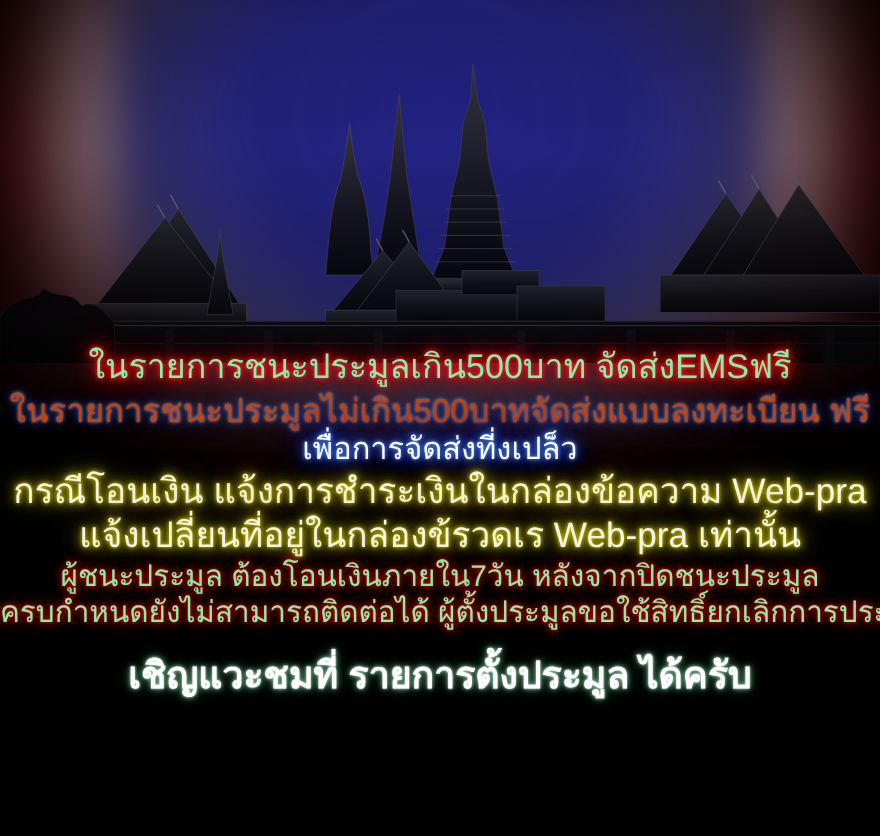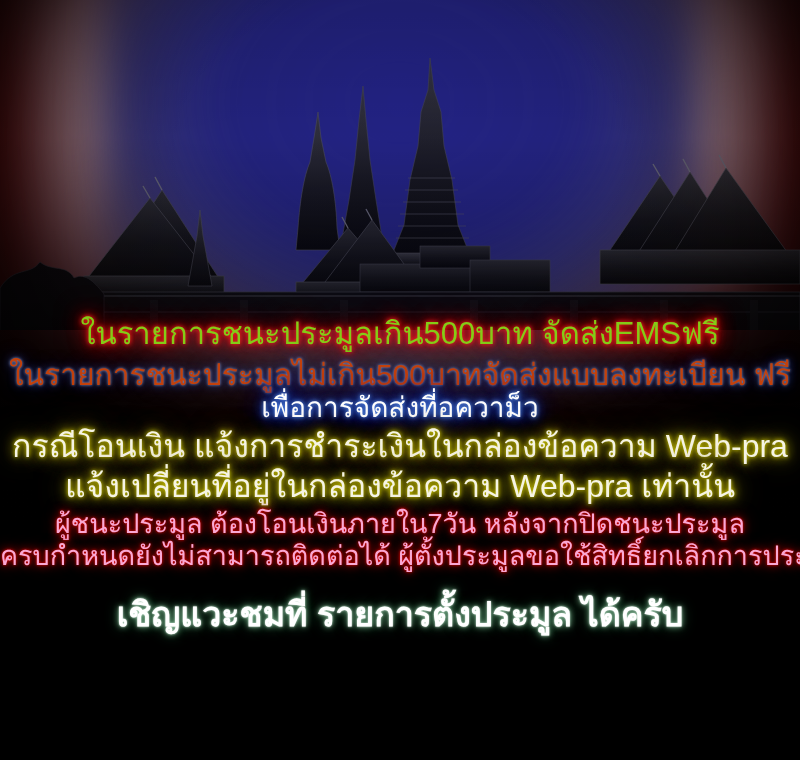--- a/index.html
+++ b/index.html
@@ -108,21 +108,21 @@
   }
   .line {
     display: block;
     width: 100%;
     white-space: nowrap;
     line-height: 1.06;
   }
 
   .l1 {
     font-size: 31px;
-    color: #84cc16;
+    color: #86efac;
     margin-bottom: 8px;
     text-shadow:
       0 0 4px #ff2b2b,
       0 0 9px #ff0000,
       0 0 18px #e00000,
       0 0 30px #a00000;
   }
   .l2 {
     font-size: 30px;
     color: #c2410c;
@@ -147,21 +147,21 @@
     color: #f6f4e4;
     margin-bottom: 6px;
     text-shadow:
       0 0 4px #e8e000,
       0 0 11px #c9bf00,
       0 0 22px #8f8800,
       0 0 34px #5a5500;
   }
   .l6, .l7 {
     font-size: 27px;
-    color: #f9a8d4;
+    color: #86efac;
     margin-bottom: 3px;
     text-shadow:
       0 0 3px #ff0000,
       0 0 8px #c00000,
       0 0 16px #700000;
   }
   .l8 {
     font-size: 34px;
     font-weight: bold;
     color: #ffffff;
@@ -279,21 +279,21 @@
         <path d="M0 238 C14 216 30 226 40 212 C52 222 66 214 74 228 C86 222 96 234 104 244 L104 282 L0 282 Z"></path>
       </g>
     </svg>
   </div>
 
   <div class="vignette"></div>
 
   <div class="lines">
     <span class="line l1">ในรายการชนะประมูลเกิน500บาท จัดส่งEMSฟรี</span>
     <span class="line l2">ในรายการชนะประมูลไม่เกิน500บาทจัดส่งแบบลงทะเบียน ฟรี</span>
-    <span class="line l3">เพื่อการจัดส่งที่อความ็ว</span>
+    <span class="line l3">เพื่อการจัดส่งที่งเปล็ว</span>
     <span class="line l4">กรณีโอนเงิน แจ้งการชำระเงินในกล่องข้อความ Web-pra</span>
-    <span class="line l5">แจ้งเปลี่ยนที่อยู่ในกล่องข้อความ Web-pra เท่านั้น</span>
+    <span class="line l5">แจ้งเปลี่ยนที่อยู่ในกล่องข้รวดเร Web-pra เท่านั้น</span>
     <span class="line l6">ผู้ชนะประมูล ต้องโอนเงินภายใน7วัน หลังจากปิดชนะประมูล</span>
     <span class="line l7">ครบกำหนดยังไม่สามารถติดต่อได้ ผู้ตั้งประมูลขอใช้สิทธิ์ยกเลิกการประมูล</span>
     <span class="line l8">เชิญแวะชมที่ รายการตั้งประมูล ได้ครับ</span>
   </div>
 
 </div>
 
 </body></html>

